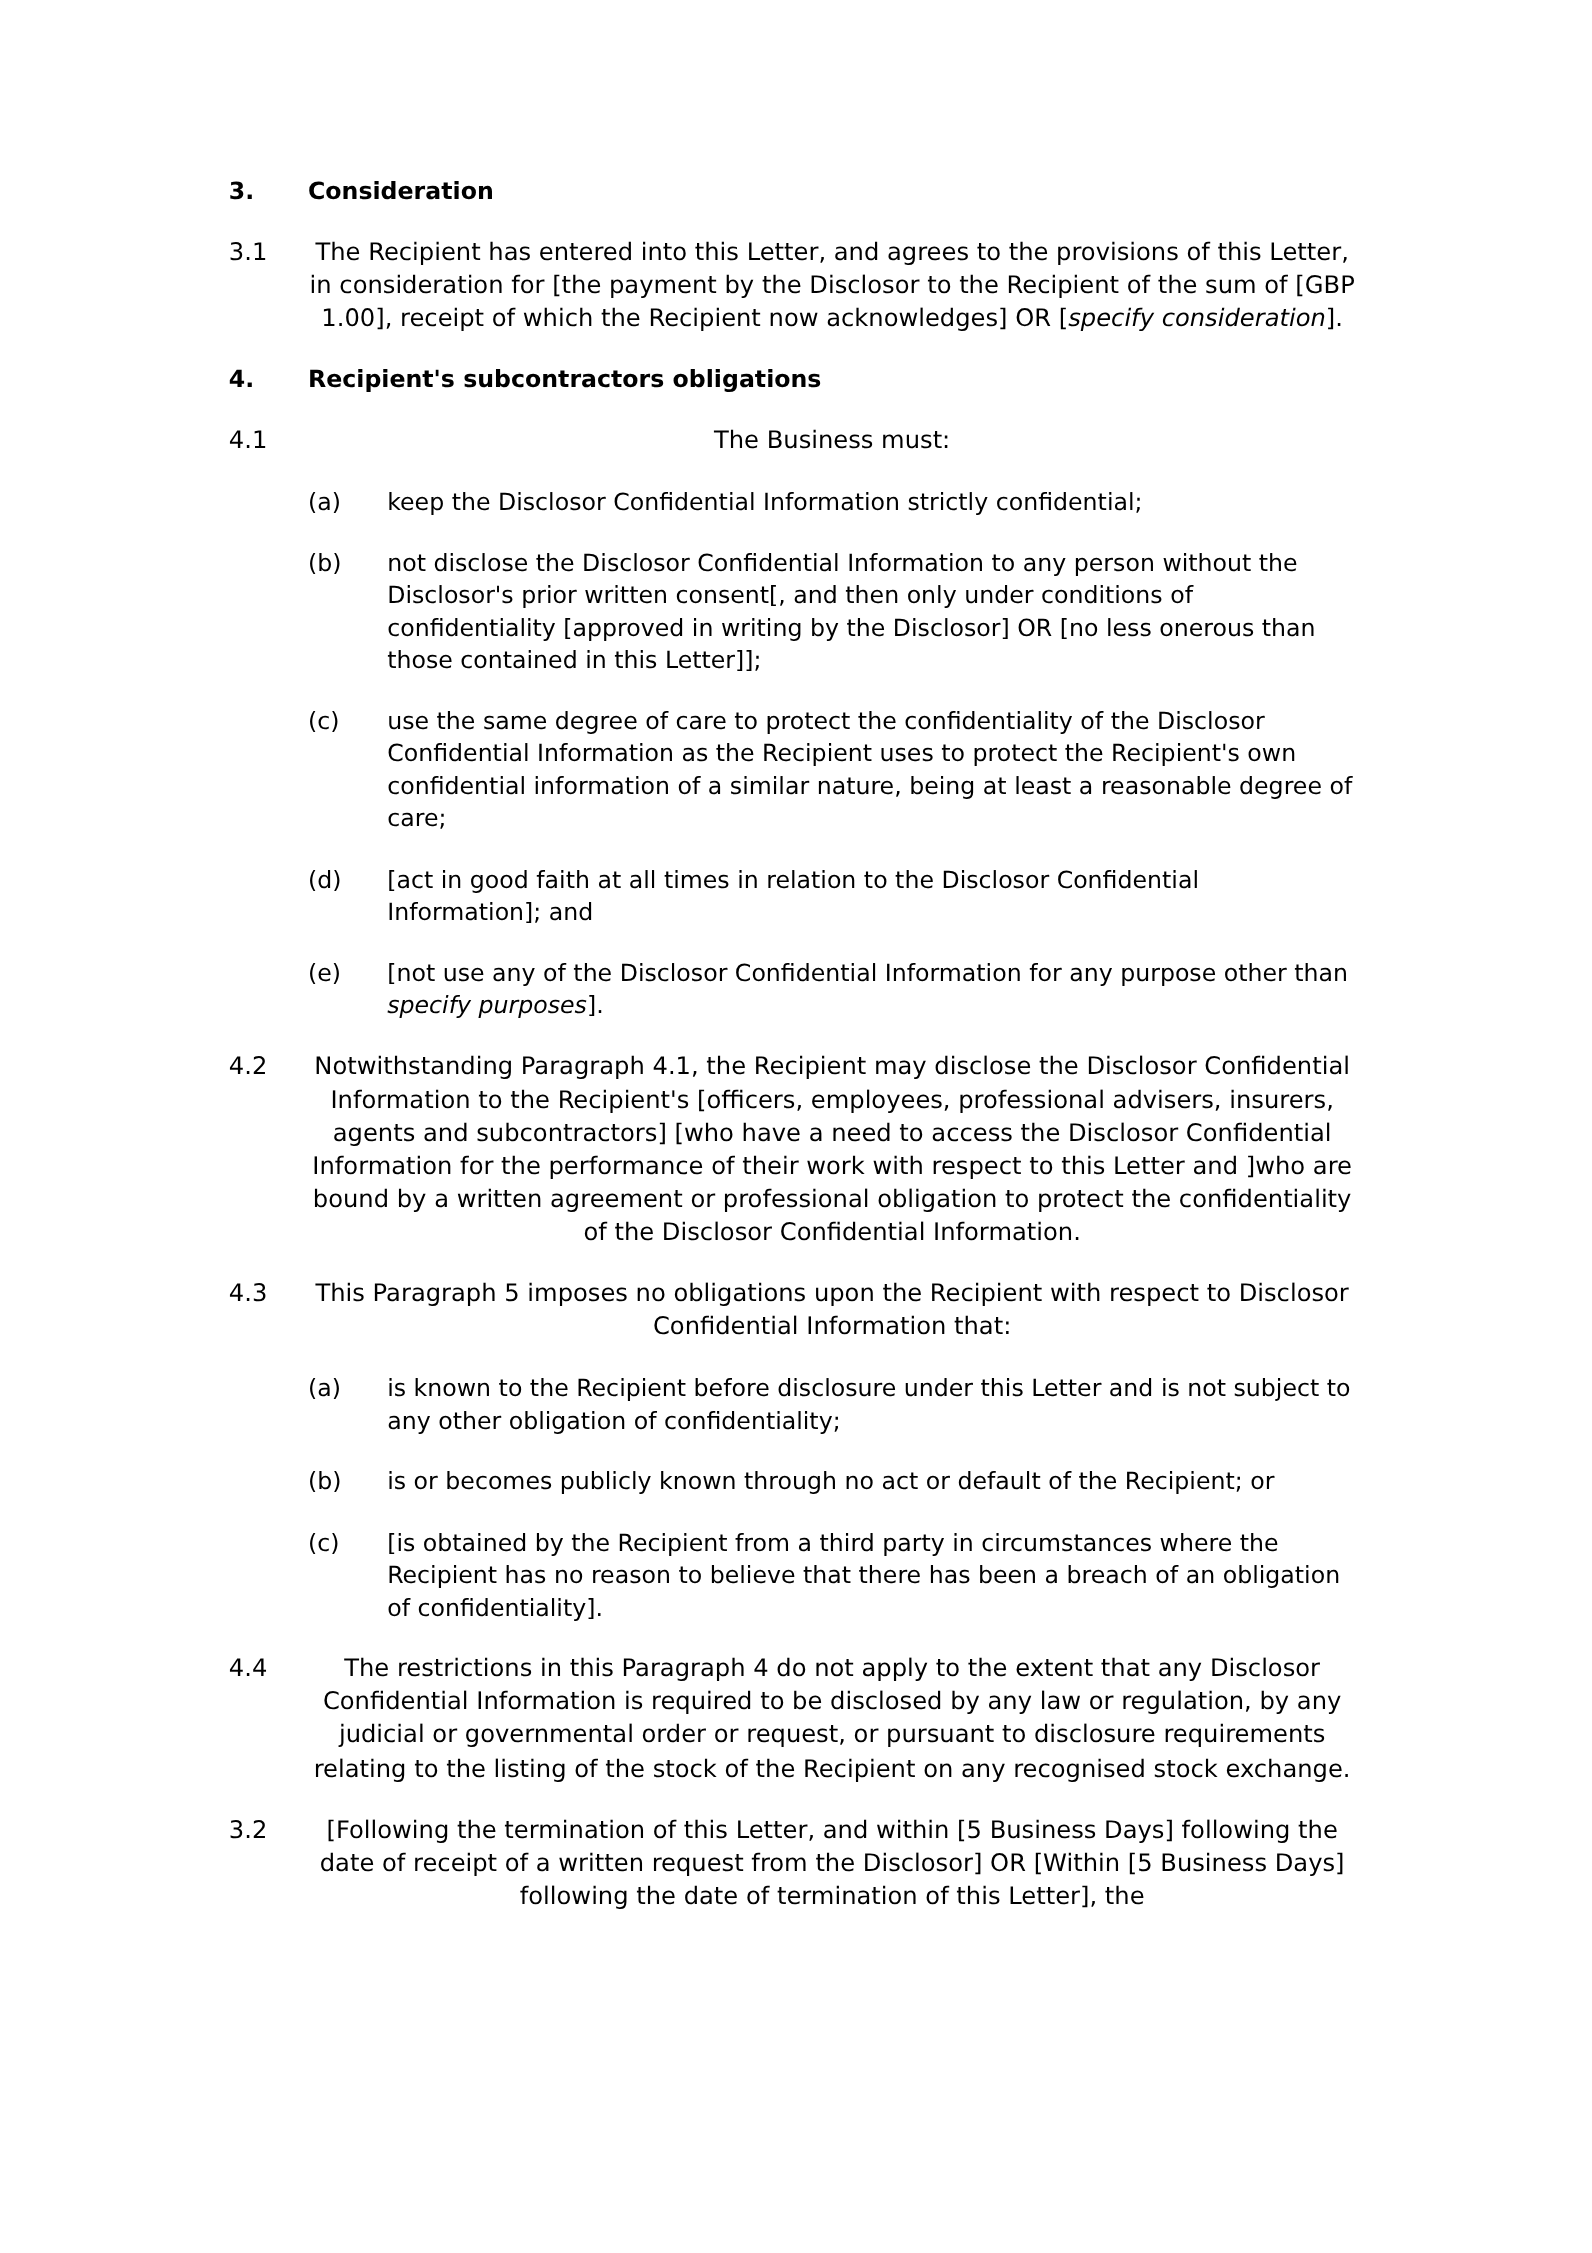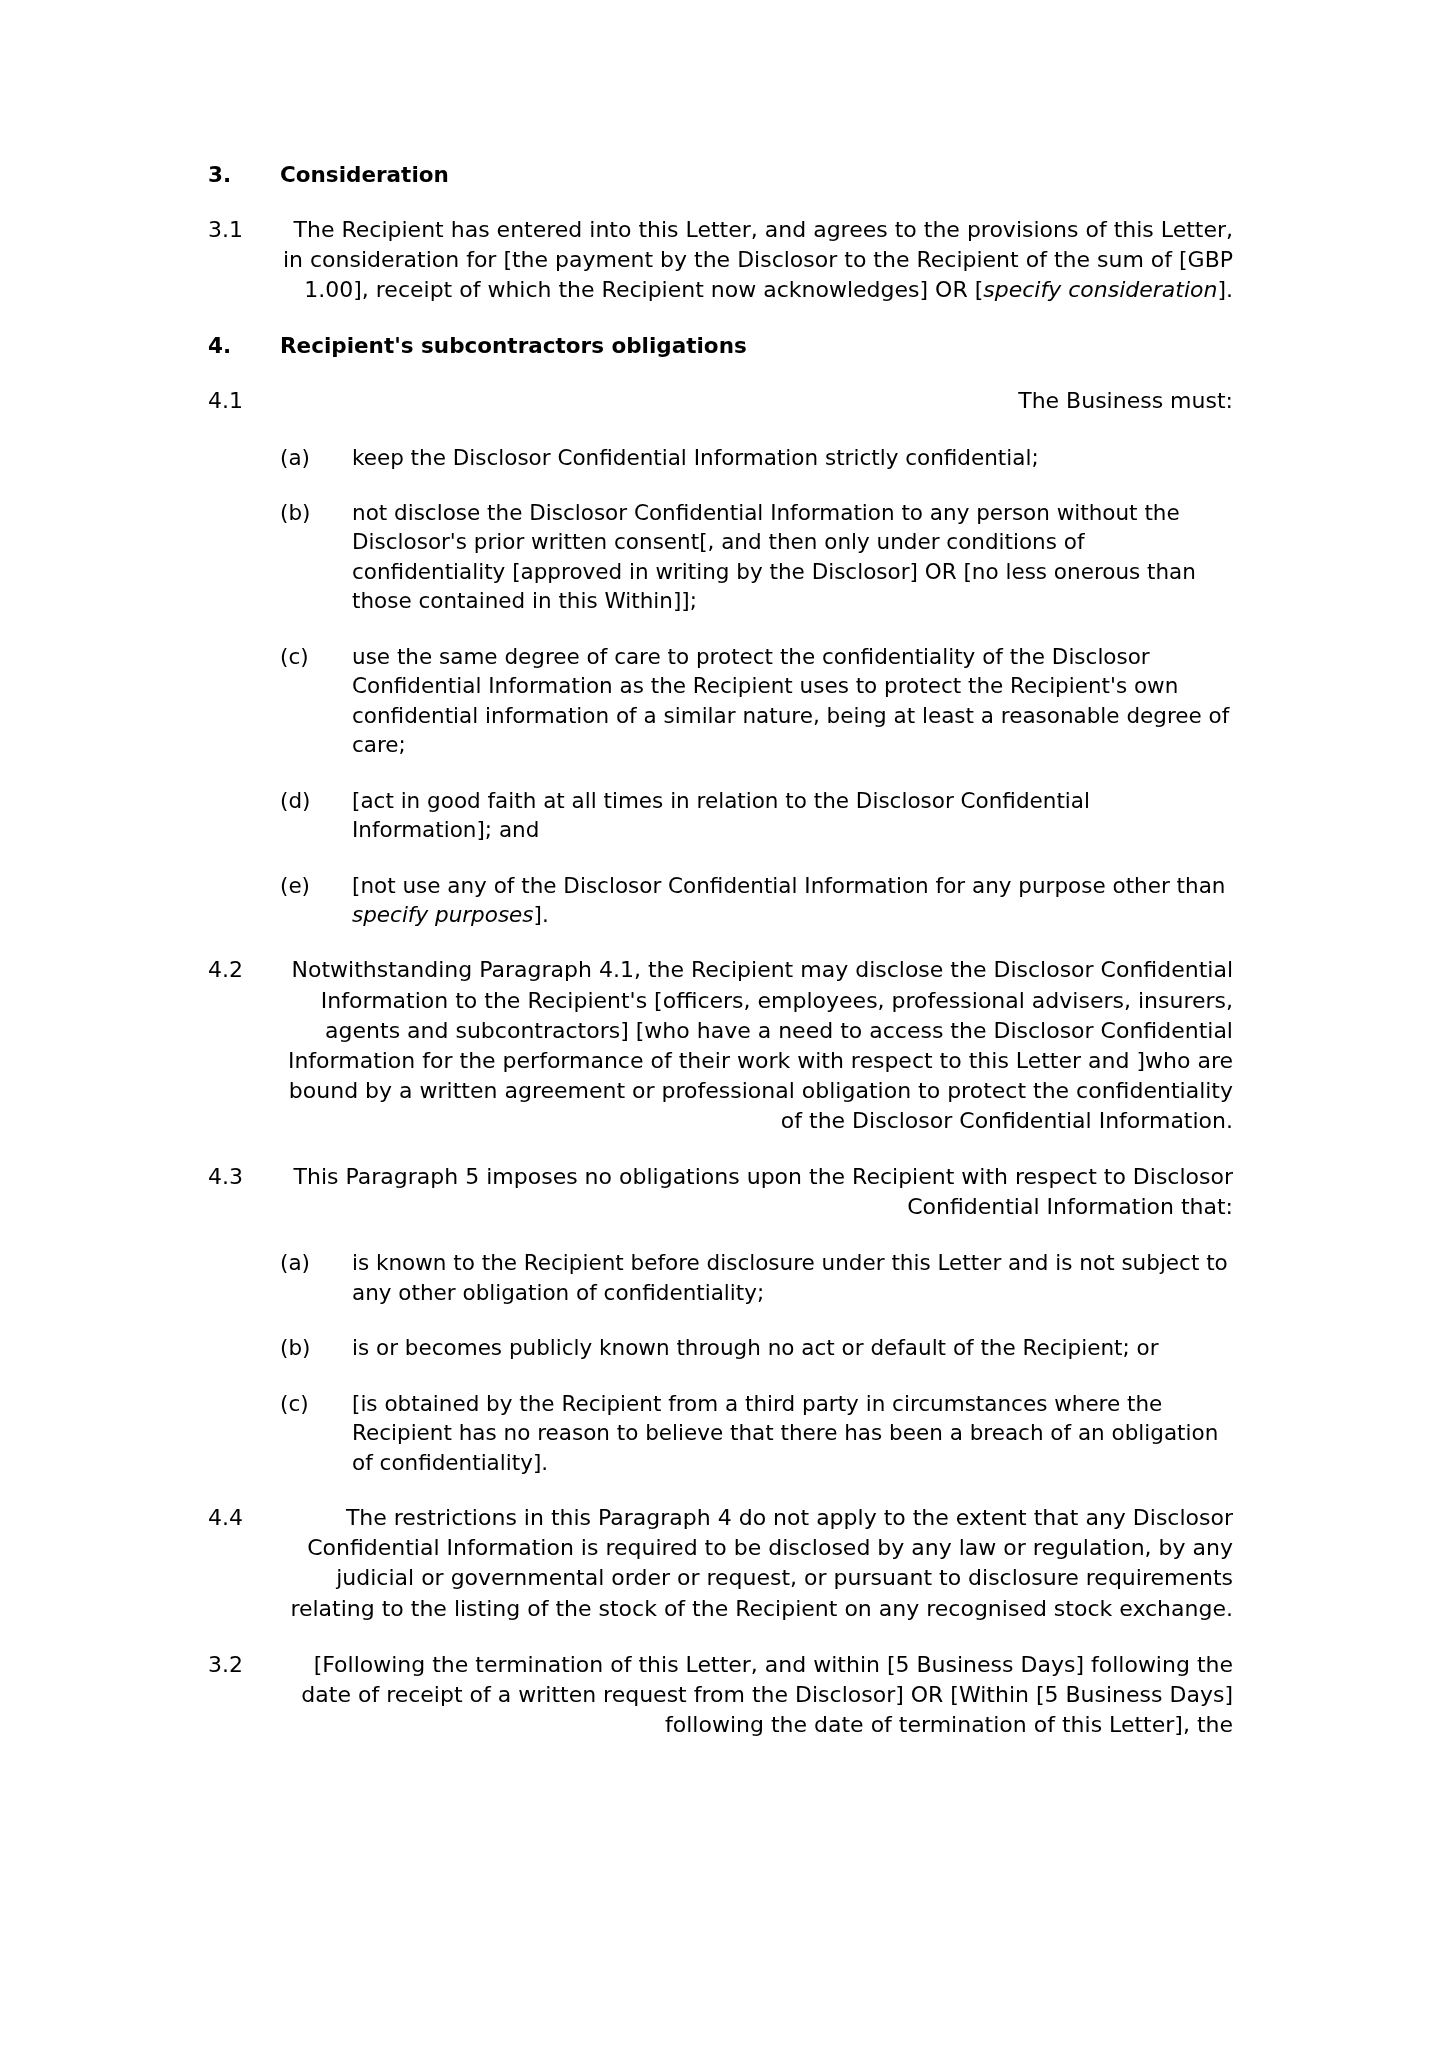--- a/index.html
+++ b/index.html
@@ -50,21 +50,21 @@
     font-size: 22px;
     line-height: 1.37;
     margin: 0 0 26px 0;
   }
   .clause .c-num {
     width: 72px;
     flex: 0 0 72px;
   }
   .clause .c-text {
     flex: 1 1 auto;
-    text-align: right;
+    text-align: center;
   }
 
   
   .subitem {
     display: flex;
     align-items: flex-start;
     font-size: 21.5px;
     line-height: 1.37;
     margin: 0 0 26px 0;
     padding-left: 72px;
@@ -101,21 +101,21 @@
       <div class="clause">
         <span class="c-num">4.1</span>
         <span class="c-text"><span>The Business must:</span></span>
       </div>
       <div class="subitem">
         <span class="s-num">(a)</span>
         <span class="s-text"><span>keep the Disclosor Confidential Information strictly confidential;</span></span>
       </div>
       <div class="subitem">
         <span class="s-num">(b)</span>
-        <span class="s-text"><span>not disclose the Disclosor Confidential Information to any person without the Disclosor's prior written consent[, and then only under conditions of confidentiality [approved in writing by the Disclosor] OR [no less onerous than those contained in this Within]];</span></span>
+        <span class="s-text"><span>not disclose the Disclosor Confidential Information to any person without the Disclosor's prior written consent[, and then only under conditions of confidentiality [approved in writing by the Disclosor] OR [no less onerous than those contained in this Letter]];</span></span>
       </div>
       <div class="subitem">
         <span class="s-num">(c)</span>
         <span class="s-text"><span>use the same degree of care to protect the confidentiality of the Disclosor Confidential Information as the Recipient uses to protect the Recipient's own confidential information of a similar nature, being at least a reasonable degree of care;</span></span>
       </div>
       <div class="subitem">
         <span class="s-num">(d)</span>
         <span class="s-text"><span>[act in good faith at all times in relation to the Disclosor Confidential Information]; and</span></span>
       </div>
       <div class="subitem">

